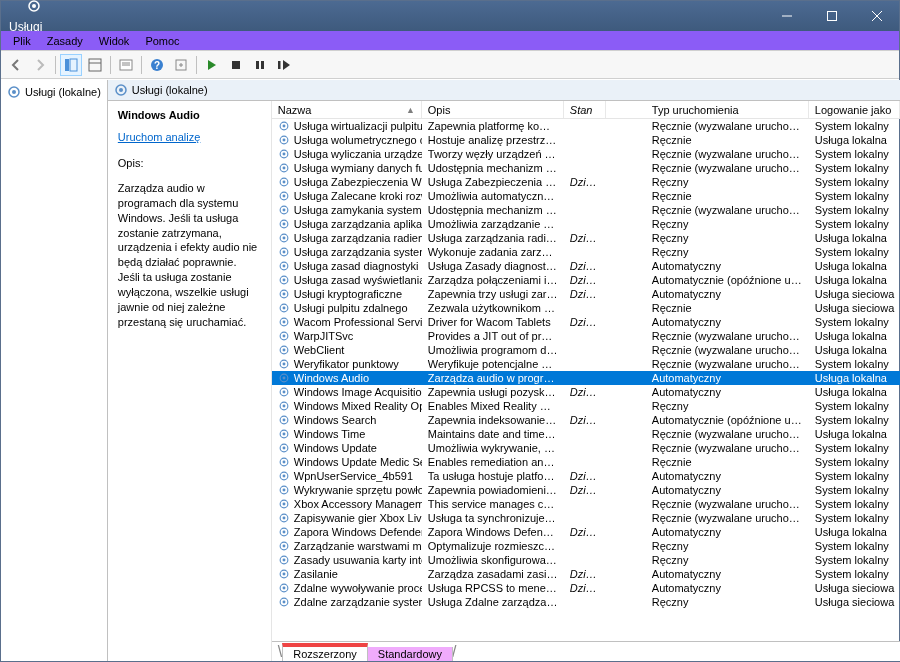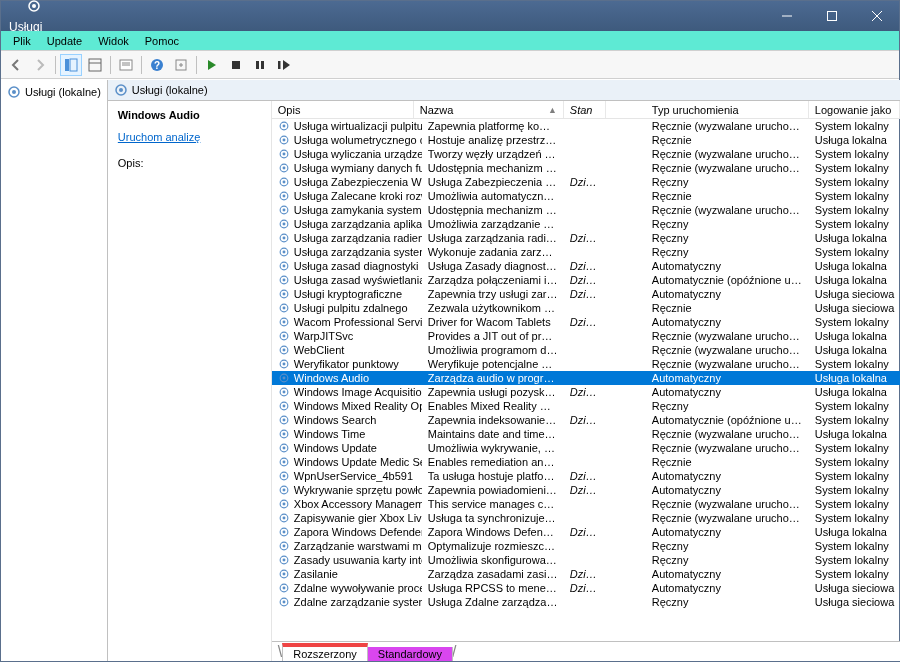--- a/index.html
+++ b/index.html
@@ -7,21 +7,21 @@
 
 .window { width: 900px; height: 662px; border: 1px solid #5a6f8c; display: flex; flex-direction: column; }
 
 .titlebar { height: 30px; background: linear-gradient(#4c6a92,#3e5a7d); color: #fff; display: flex; align-items: center; justify-content: space-between; padding: 0 0 0 8px; }
 .titlebar-left { display: flex; align-items: flex-end; gap: 6px; flex-direction: column; }
 .titlebar-icon { width: 16px; height: 16px; }
 .titlebar-text { font-size: 12px; }
 .titlebar-controls { display: flex; }
 .tc-btn { width: 45px; height: 30px; display: flex; align-items: center; justify-content: center; color: #fff; }
 
-.menubar { height: 20px; background: #5eead4; display: flex; align-items: center; border-bottom: 1px solid #d0d0d0; padding-left: 4px; }
+.menubar { height: 20px; background: #8b5cf6; display: flex; align-items: center; border-bottom: 1px solid #d0d0d0; padding-left: 4px; }
 .menubar span { font-size: 11px; padding: 2px 8px; cursor: default; }
 
 .toolbar { height: 28px; background: #f7f7f7; display: flex; align-items: center; border-bottom: 1px solid #d0d0d0; padding-left: 4px; gap: 2px; }
 .tb-btn { width: 22px; height: 22px; display: flex; align-items: center; justify-content: center; border: 1px solid transparent; }
 .tb-sep { width: 1px; height: 18px; background: #c0c0c0; margin: 0 2px; }
 
 .content { flex: 1; display: flex; border-top: 1px solid #fff; min-height: 0; }
 
 .left-tree { width: 108px; border-right: 1px solid #c0c0c0; padding: 4px; background: #fff; }
 .tree-item { font-size: 11px; display: flex; align-items: center; gap: 4px; padding: 1px 2px; white-space: nowrap; }
@@ -48,21 +48,21 @@
 
 .list-body { flex:1; overflow-y: auto; overflow-x: hidden; font-size: 11px; scrollbar-width: thin; }
 .row { display: flex; height: 14px; align-items: center; cursor: default; }
 .row.sel { background: #0078d7; color: #fff; }
 .row .col { padding: 0 6px; white-space: nowrap; overflow: hidden; text-overflow: ellipsis; }
 .row .col-name { display: flex; align-items: center; gap: 4px; }
 
 .gear-svg { width:12px; height:12px; flex-shrink:0; }
 
 .bottom-tabs { height: 20px; border-top:1px solid #c0c0c0; display:flex; align-items:flex-end; padding-left:6px; background:#fff; }
-.btab { font-size:11px; padding:1px 10px; border:1px solid #c0c0c0; border-top:none; border-bottom:none; background:#d946ef; margin-right:-1px; position:relative; }
+.btab { font-size:11px; padding:1px 10px; border:1px solid #c0c0c0; border-top:none; border-bottom:none; background:#f0abfc; margin-right:-1px; position:relative; }
 .btab.active { background:#fff; border-top:4px solid #ef4444; }
 
 
 .list-body::-webkit-scrollbar { width: 16px; }
 .list-body::-webkit-scrollbar-track { background: #f0f0f0; }
 .list-body::-webkit-scrollbar-thumb { background: #c2c2c2; border: 1px solid #a0a0a0; }
 </style>
 </head>
 <body>
 
@@ -91,21 +91,21 @@
           <svg width="10" height="10">
             <line x1="0" y1="0" x2="10" y2="10" stroke="#fff"></line>
             <line x1="10" y1="0" x2="0" y2="10" stroke="#fff"></line>
           </svg>
         </div>
     </div>
   </div>
 
   <div class="menubar">
     <span>Plik</span>
-    <span>Update</span>
+    <span>Zasady</span>
     <span>Widok</span>
     <span>Pomoc</span>
   </div>
 
   <div class="toolbar">
     <div class="tb-btn">
         <svg width="14" height="14">
           <path d="M9 2 L4 7 L9 12" fill="none" stroke="#777" stroke-width="2"></path>
         </svg>
       </div>
@@ -191,29 +191,30 @@
             <circle cx="7" cy="7" r="2" fill="#5a8fc8"></circle>
           </svg>
         <span>Usługi (lokalne)</span>
       </div>
 
       <div class="right-body">
         <div class="detail-col">
           <div class="detail-title">Windows Audio</div>
           <a class="detail-link">Uruchom analizę</a>
           <div class="detail-label">Opis:</div>
+          <div class="detail-text">Zarządza audio w programach dla systemu Windows. Jeśli ta usługa zostanie zatrzymana, urządzenia i efekty audio nie będą działać poprawnie. Jeśli ta usługa zostanie wyłączona, wszelkie usługi jawnie od niej zależne przestaną się uruchamiać.</div>
         </div>
 
         <div class="list-col">
           <div class="list-head">
-            <div class="col col-desc">Opis</div>
             <div class="col col-name">
                 <span>Nazwa</span>
                 <span class="sort-caret">▲</span>
               </div>
+            <div class="col col-desc">Opis</div>
             <div class="col col-stan">Stan</div>
             <div class="col col-start">Typ uruchomienia</div>
             <div class="col col-log">Logowanie jako</div>
           </div>
           <div class="list-body" id="list-body">
               <div class="row">
                 <div class="col col-name">
                   <svg class="gear-svg" viewBox="0 0 14 14">
                     <circle cx="7" cy="7" r="4.5" fill="none" stroke="#5a8fc8" stroke-width="1.3"></circle>
                     <circle cx="7" cy="7" r="1.7" fill="#5a8fc8"></circle>

